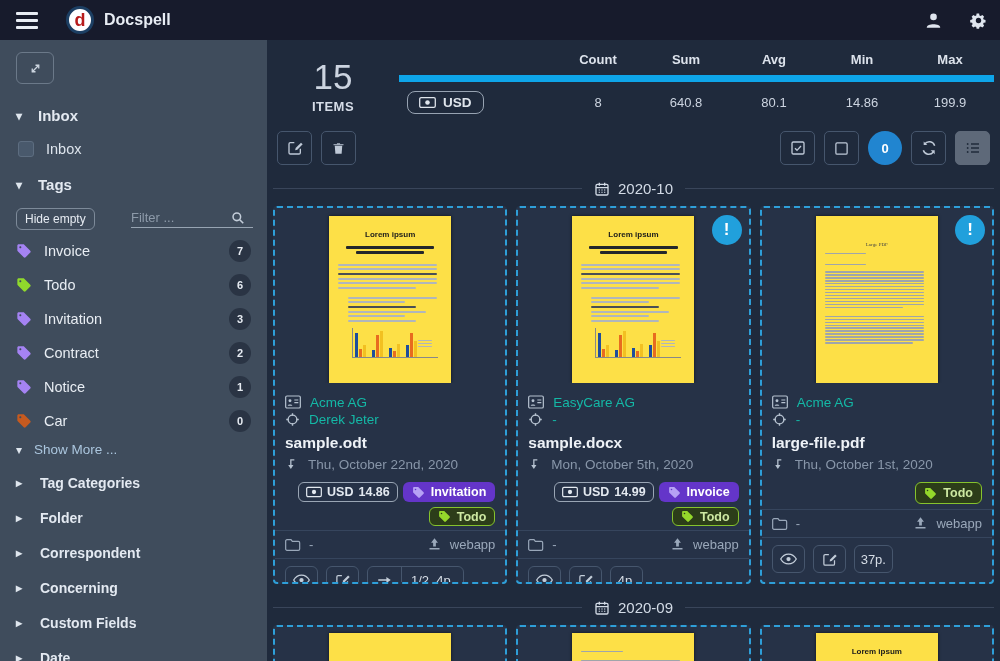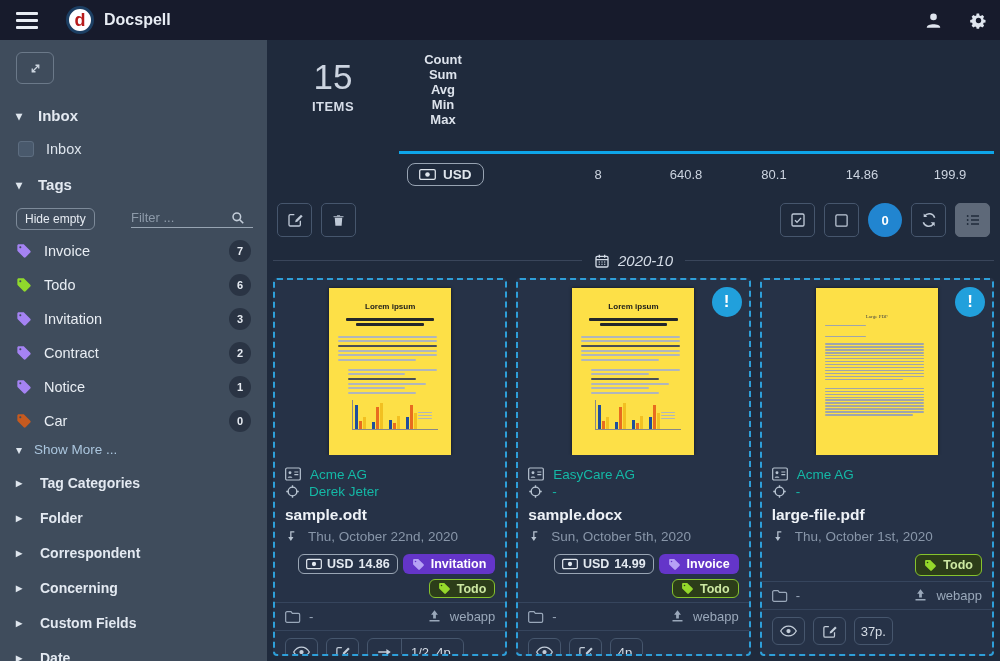--- a/index.html
+++ b/index.html
@@ -42,41 +42,41 @@
   .violet-i { color:#a583f3; } .green-i { color:#90d92c; } .orange-i { color:#c65a1f; }
   .show-more { display:flex; align-items:center; gap:8px; color:#abc6de; font-size:13.5px; padding:4px 0 8px 2px; cursor:pointer;}
   .tree-item { display:flex; align-items:center; gap:14px; font-size:14px; font-weight:bold; color:#e3e9f1; padding:9.5px 2px; cursor:pointer;}
 
   
   .statsrow { display:flex; padding:4px 6px 0 0; }
   .items-blk { width:133px; text-align:center; padding-top:6px; }
   .items-num { font-size:35px; color:#ccd4e0; line-height:1.1; }
   .items-lab { font-size:13px; font-weight:bold; color:#d6dde8; letter-spacing:.5px; margin-top:2px;}
   .stat-table { flex:1; }
-  .st-head { display:flex; border-bottom:3px solid #0ea5e9; padding-bottom:24px;flex-direction:column; }
+  .st-head { display:flex; border-bottom:7px solid #0ea5e9; padding-bottom:8px; }
   .st-vals { display:flex; align-items:center; padding-top:9px; }
   .st-c0 { width:155px; } .st-c { width:88px; text-align:center; }
   .st-head .st-c { font-weight:bold; font-size:13px; color:#dde3ec; }
   .st-vals .st-c { font-size:13px; color:#ccd4e0; }
   .cur-badge { display:inline-flex; align-items:center; gap:7px; border:1px solid #97a3b2; border-radius:8px;
     padding:3px 11px; color:#dfe5ec; font-size:13.5px; font-weight:bold; margin-left:8px; }
 
   
   .toolbar { display:flex; justify-content:space-between; align-items:center; padding:17px 10px 0 10px; }
   .tgroup { display:flex; gap:9px; align-items:center; }
   .tbtn { width:35px; height:34px; border:1px solid #46566d; border-radius:5px; background:transparent;
     display:flex; align-items:center; justify-content:center; color:#bfc9d7; cursor:pointer;}
   .tbtn.active { background:#5e6979; border-color:#5e6979; color:#202b3b; }
   .bluecircle { width:34px; height:34px; border-radius:50%; background:#2185d0; color:#fff; font-size:13px; font-weight:bold;
     display:flex; align-items:center; justify-content:center; cursor:pointer;}
 
   
   .datesep { display:flex; align-items:center; gap:12px; margin:15px 6px 9px; }
   .datesep .line { flex:1; height:1px; background:#39455a; }
-  .datesep .dlabel { display:flex; align-items:center; gap:8px; color:#d3dbe6; font-size:15px;font-style:italic; }
+  .datesep .dlabel { display:flex; align-items:center; gap:8px; color:#d3dbe6; font-size:15px; }
 
   
   .grid { display:flex; gap:9px; padding:0 6px; }
   .card { flex:1; border:2px dashed #2e9fd9; border-radius:4px; background:#263247; position:relative;
     display:flex; flex-direction:column; height:378px; overflow:hidden; cursor:pointer;}
   .alert-badge { position:absolute; top:7px; right:7px; width:30px; height:30px; border-radius:50%;
     background:#21a0dc; color:#fff; font-weight:bold; font-size:17px; display:flex; align-items:center; justify-content:center; }
   .thumb { height:175px; flex-shrink:0; display:flex; justify-content:center; padding-top:8px; overflow:hidden; }
   .page { width:122px; background:#fde047; box-shadow:0 0 3px rgba(0,0,0,.6); padding:10px 9px; overflow:hidden; }
   .p-title { font-size:8px; font-weight:bold; color:#1b1b1b; text-align:center; margin:4px 0 7px; }
@@ -551,21 +551,21 @@
                 <path d="M12 2v4M12 18v4M2 12h4M18 12h4"></path>
               </svg>
             <span>-</span>
           </div>
           <div class="fname">sample.docx</div>
           <div class="c-line dateline">
             <svg class="ic" width="14" height="15" viewBox="0 0 24 24" fill="none" stroke="currentColor" stroke-width="2.2">
                 <path d="M16 4h-6v10"></path>
                 <polygon points="5.5,13 10,19.5 14.5,13" fill="currentColor" stroke="none"></polygon>
               </svg>
-            <span>Sun, October 5th, 2020</span>
+            <span>Mon, October 5th, 2020</span>
           </div>
           <div class="badges">
             <span class="mbadge">
               <svg width="16" height="12" viewBox="0 0 24 16" fill="none" stroke="currentColor" stroke-width="1.8">
                   <rect x="1" y="1" width="22" height="14" rx="2"></rect>
                   <circle cx="12" cy="8" r="3.2" fill="currentColor" stroke="none"></circle>
                 </svg>
               <span>USD</span>
               <span>14.99</span>
             </span>

